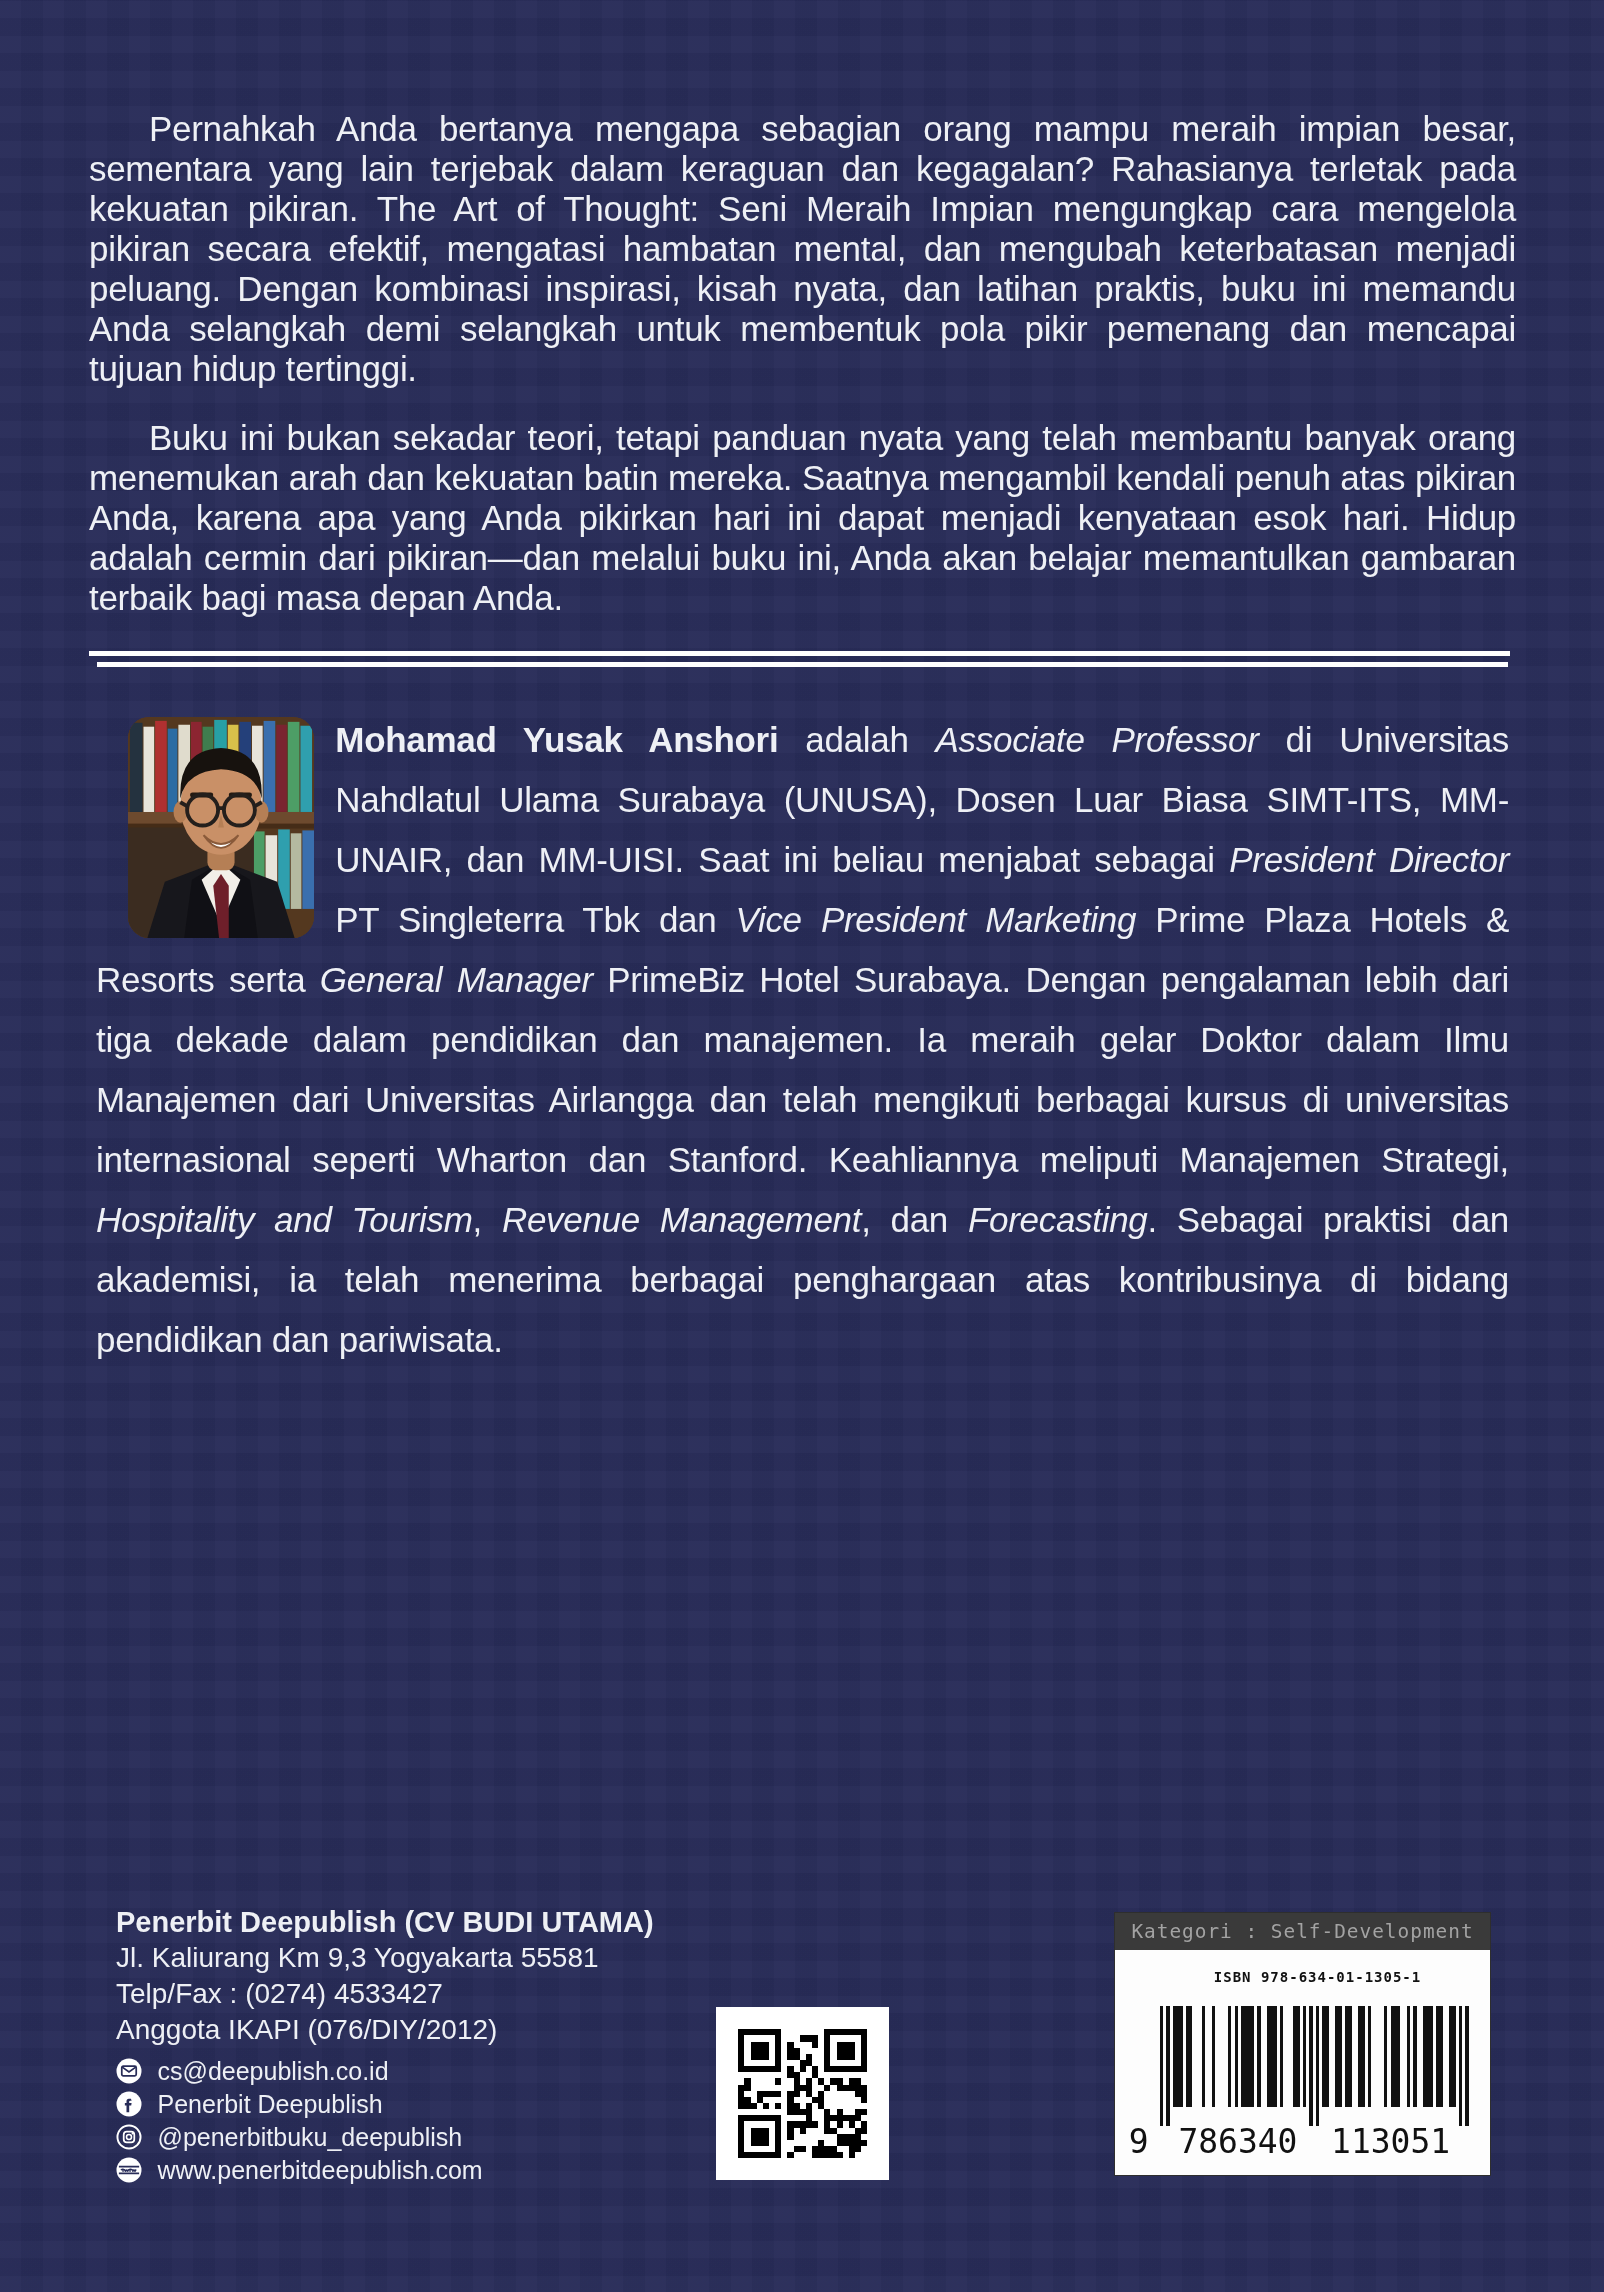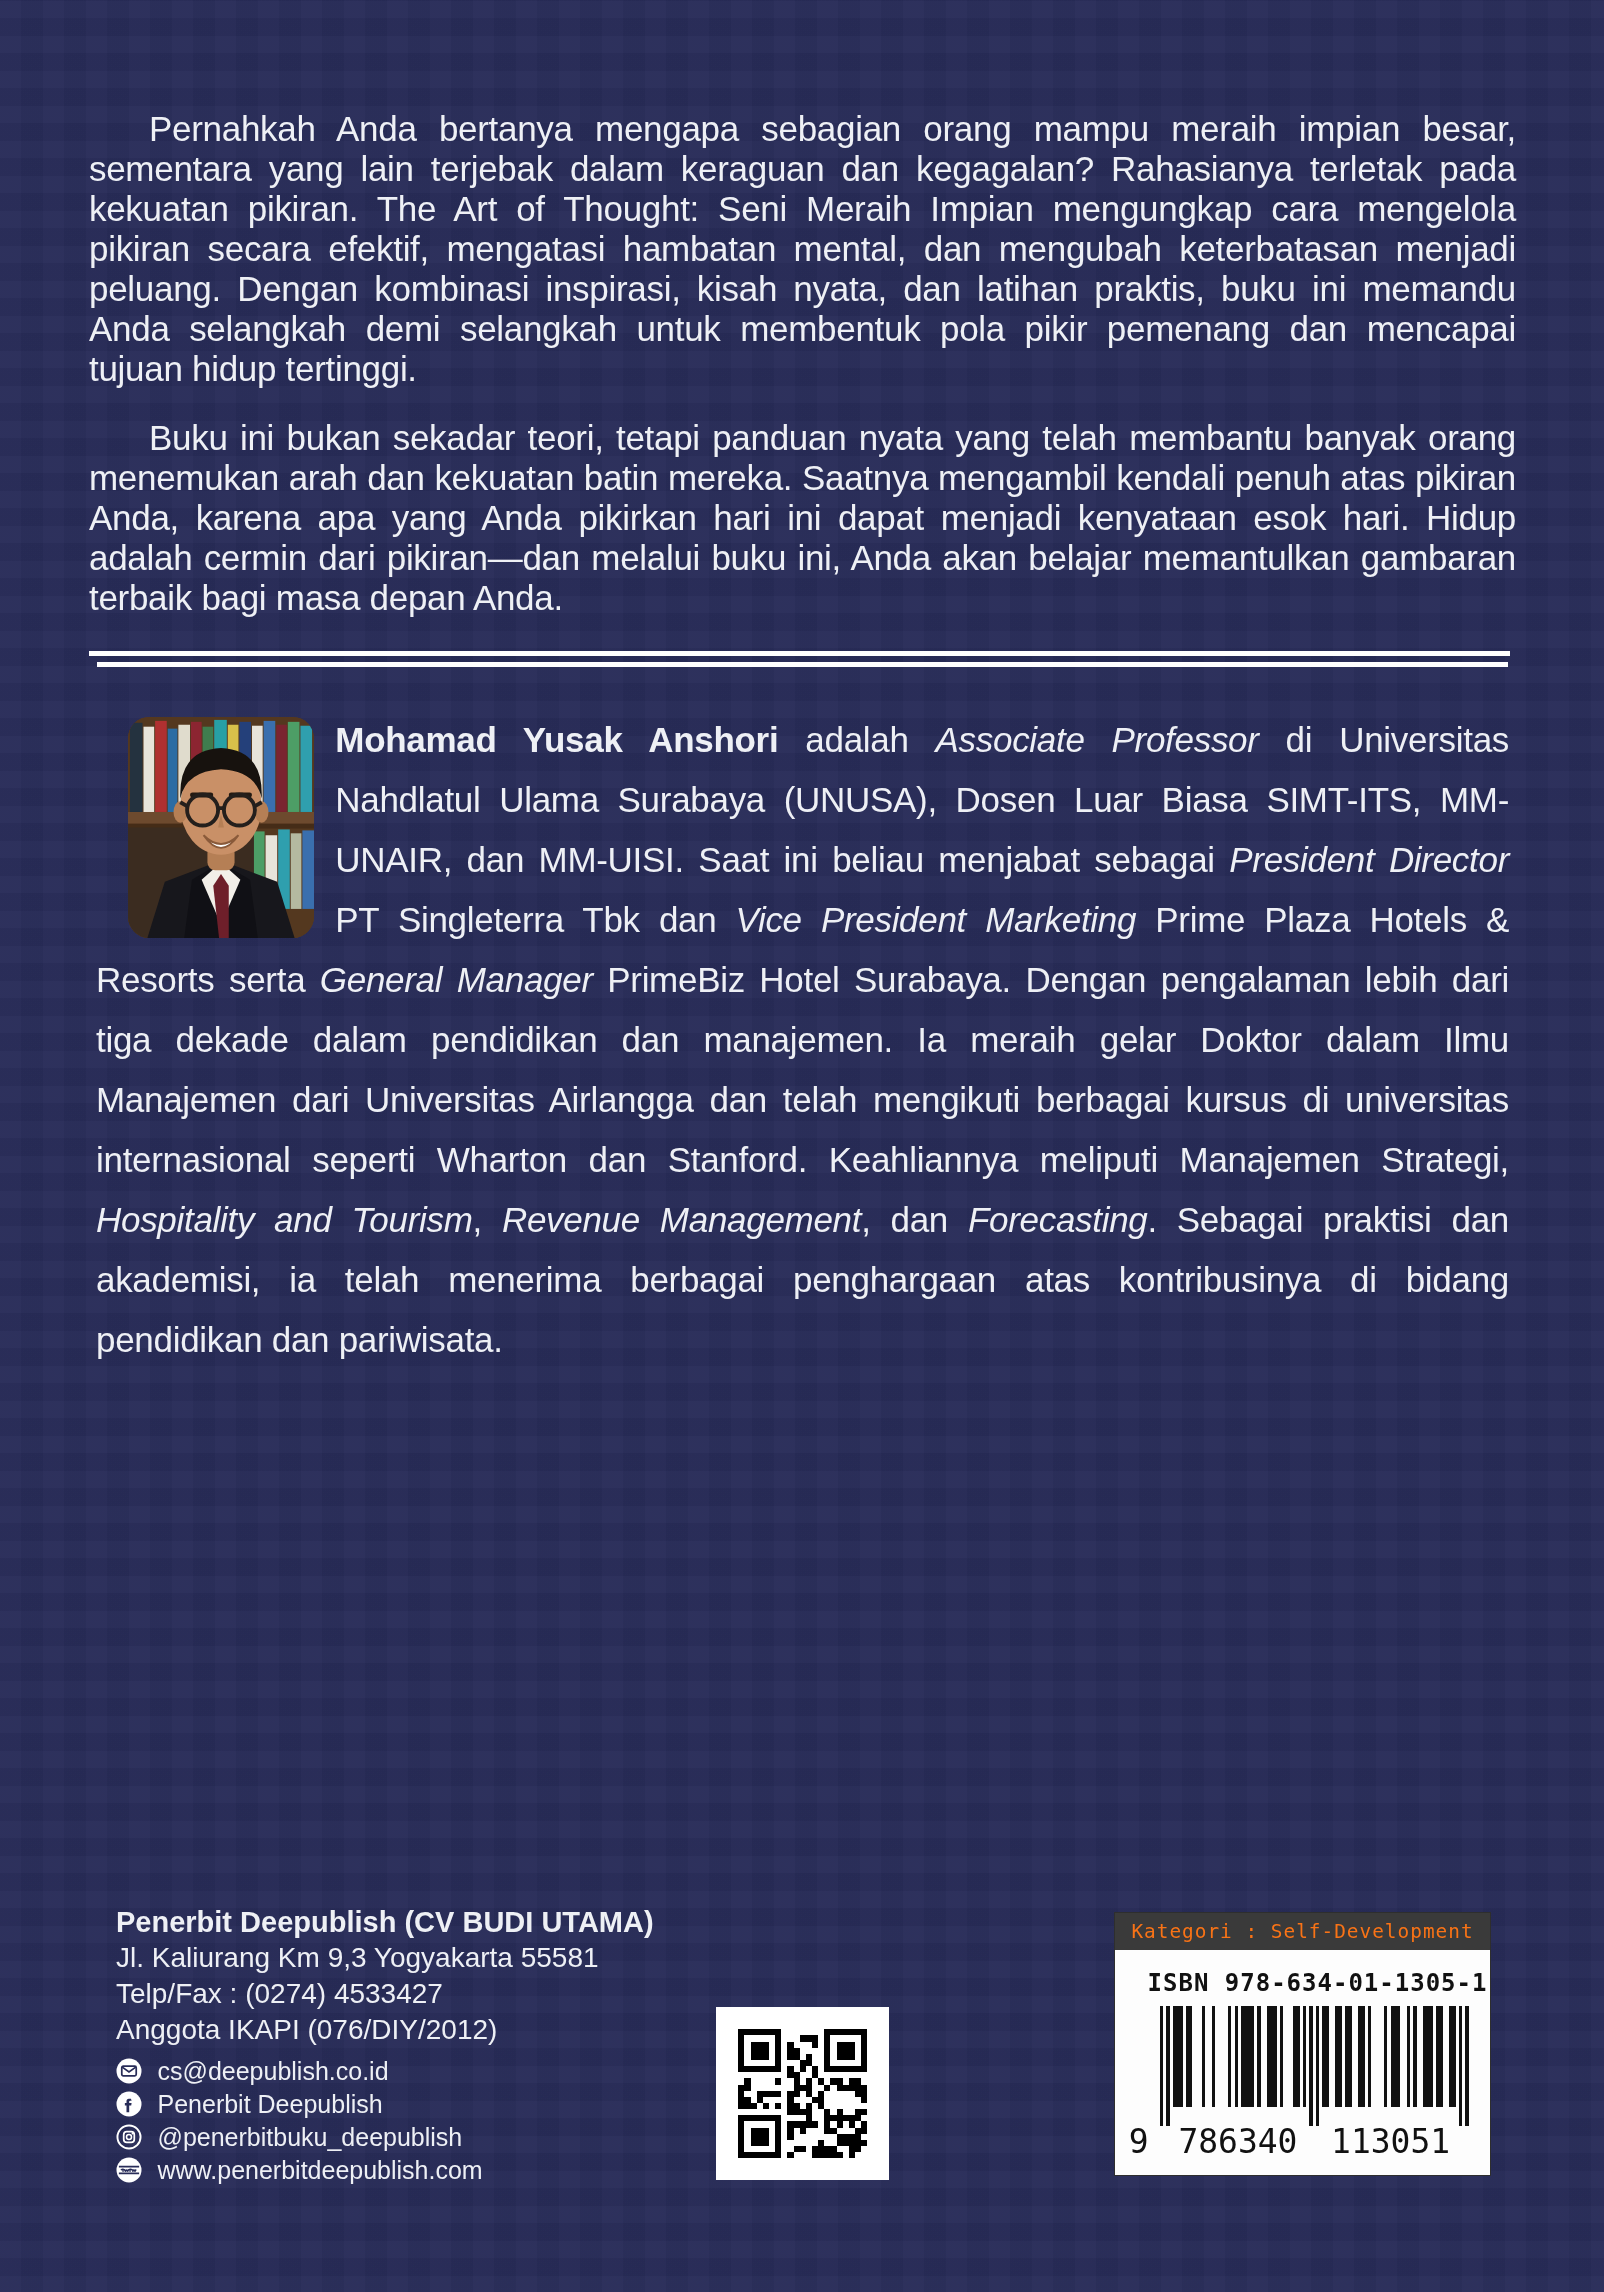--- a/index.html
+++ b/index.html
@@ -47,27 +47,27 @@
   .qr{
     position:absolute;left:716px;top:2007px;width:173px;height:173px;
     background:#ffffff;padding:9.7px;box-sizing:border-box;
   }
   .qr svg{display:block;width:100%;height:100%;}
   .barcode-box{
     position:absolute;left:1114px;top:1912px;width:377px;height:264px;
     background:#fdfdfd;border:1.9px solid #2e2e2e;box-sizing:border-box;
   }
   .barcode-head{
-    height:37px;background:#3a3a3a;color:#f97316;
+    height:37px;background:#3a3a3a;color:#a3a3a3;
     font-family:"DejaVu Sans Mono",monospace;font-size:19.4px;
     display:flex;align-items:center;justify-content:center;letter-spacing:1px;
   }
   .isbn-label{
     margin-top:19.4px;text-align:center;color:#111111;
-    font-family:"DejaVu Sans Mono",monospace;font-size:24px;font-weight:700;letter-spacing:1px;padding-left:30px;
+    font-family:"DejaVu Sans Mono",monospace;font-size:14px;font-weight:700;letter-spacing:1px;padding-left:30px;
   }
   .barcode-svg{position:absolute;left:11.6px;top:93px;width:351px;height:159px;}
   .barcode-svg text{font-family:"DejaVu Sans Mono",monospace;font-size:34px;fill:#111111;}
 </style>
 </head>
 <body>
 
 <div class="noise"></div>
 
 <div class="page">

